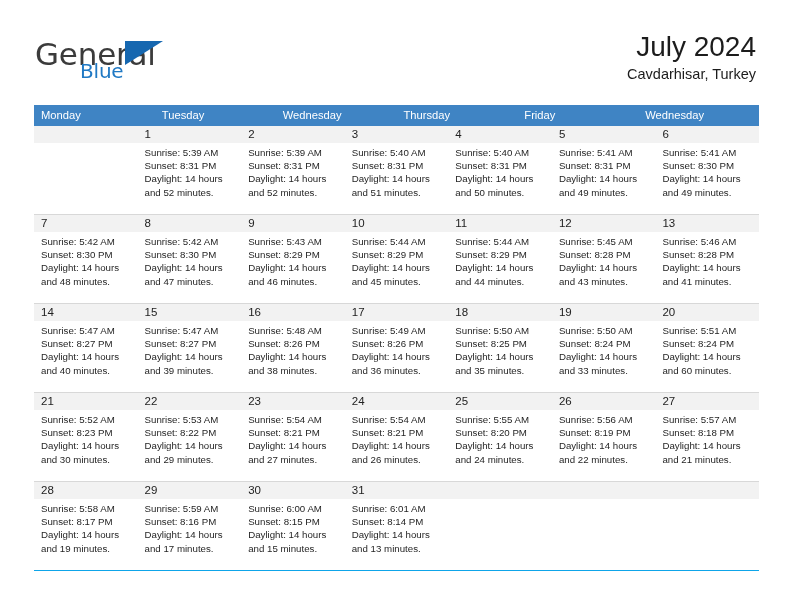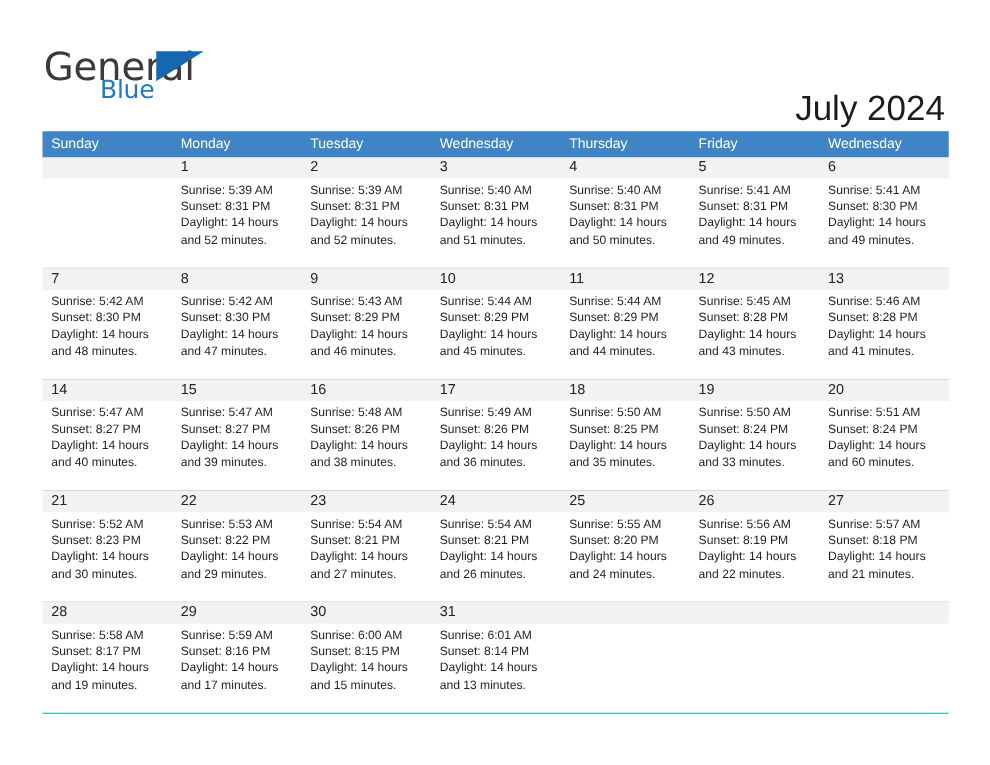--- a/index.html
+++ b/index.html
@@ -71,21 +71,20 @@
     right: 36px;
     top: 30px;
     text-align: right;
   }
   .cal-title {
     font-size: 28px;
     font-weight: 400;
     color: #1c1c1c;
     line-height: 34px;
     white-space: nowrap;
-    margin-top: 40px;
   }
   .cal-subtitle {
     font-size: 14.5px;
     font-weight: 400;
     color: #1c1c1c;
     line-height: 20px;
     white-space: nowrap;
   }
 
   
@@ -164,21 +163,20 @@
     </div>
 
     <div class="title-block">
       <div class="cal-title">July 2024</div>
       <div class="cal-subtitle">Cavdarhisar, Turkey</div>
     </div>
   </div>
 
   <div class="calendar">
     <div class="weekdays" id="weekday-header">
-        <div class="weekday">Sunday</div>
         <div class="weekday">Monday</div>
         <div class="weekday">Tuesday</div>
         <div class="weekday">Wednesday</div>
         <div class="weekday">Thursday</div>
         <div class="weekday">Friday</div>
         <div class="weekday">Wednesday</div>
       </div>
     <div id="weeks-container">
         <div class="week">
           <div class="week-daynums">

